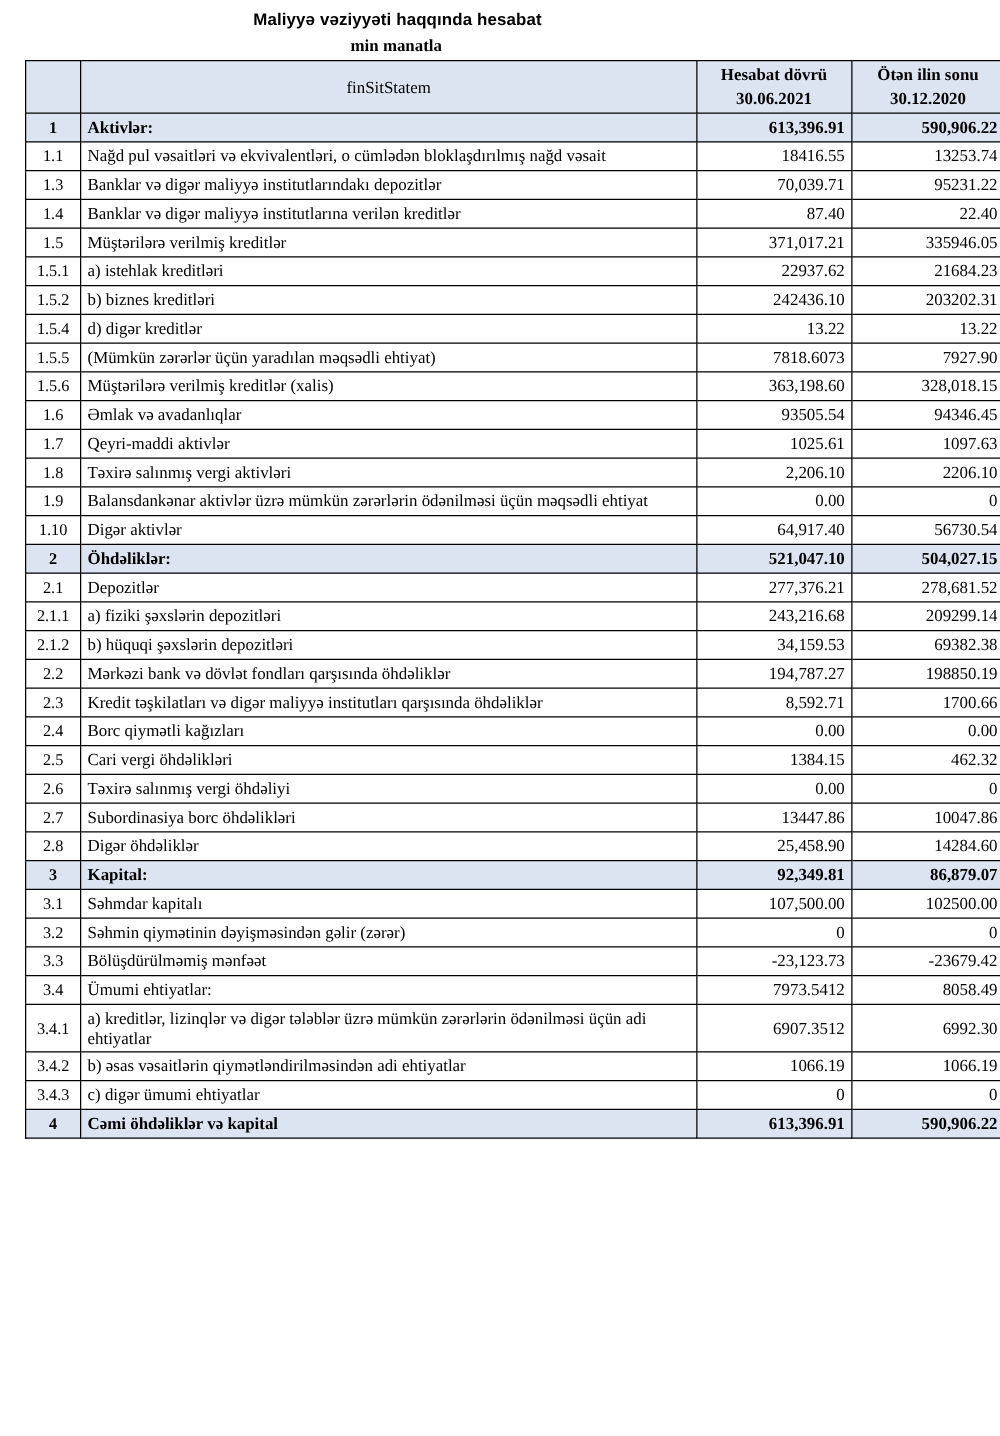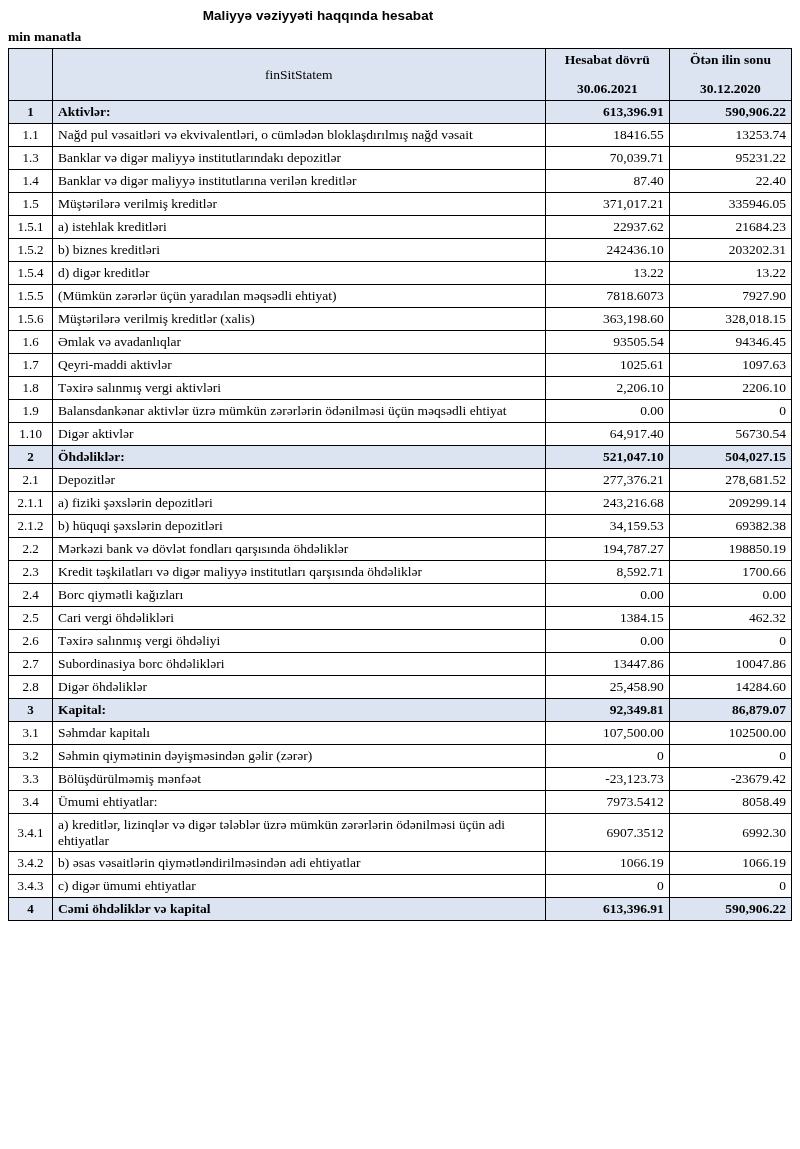--- a/index.html
+++ b/index.html
@@ -10,33 +10,33 @@
   body {
     width: 800px;
     height: 1149px;
     font-family: "Liberation Serif", serif;
     color: #000000;
     position: relative;
   }
   .page {
     width: 636px;
     box-sizing: border-box;
-    padding: 0 8px;
+    padding: 0 20px;
   }
   .doc-title {
     text-align: center;
     font-family: "Liberation Sans", sans-serif;
     font-weight: bold;
     font-size: 13.5px;
     padding-top: 8px;
     padding-bottom: 6px;
     letter-spacing: 0.1px;
   }
   .unit-note {
-    text-align: left;
+    text-align: center;
     font-family: "Liberation Serif", serif;
     font-weight: bold;
     font-size: 13.5px;
     padding-right: 2px;
     padding-bottom: 3px;
   }
   table.fin {
     border-collapse: collapse;
     width: 784px;
     table-layout: fixed;
@@ -66,21 +66,21 @@
   td.num { text-align: center; font-size: 13px; }
   td.name { text-align: left; font-size: 13.5px; line-height: 1.15; }
   td.val { text-align: right; font-size: 13.5px; }
 
   tr.section td {
     background: #dce4f2;
     font-weight: bold;
   }
   tr.section td.name { font-weight: bold; }
   .hdr-sub { display: block; font-weight: bold; }
-  .hdr-line2 { display: block; font-weight: bold; margin-top: 13px; }
+  .hdr-line2 { display: block; font-weight: bold; margin-top: 3px; }
 </style>
 </head>
 <body>
 
 <div class="page">
 
   <div class="doc-title">Maliyyə vəziyyəti haqqında hesabat</div>
 
   <div class="unit-note">min manatla</div>
 

